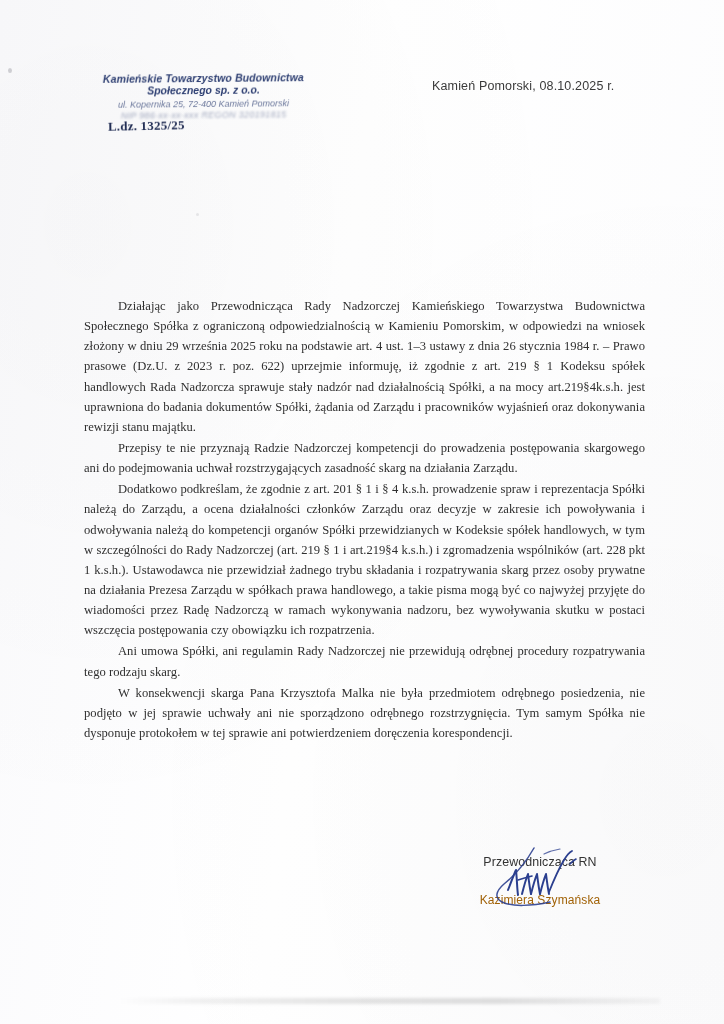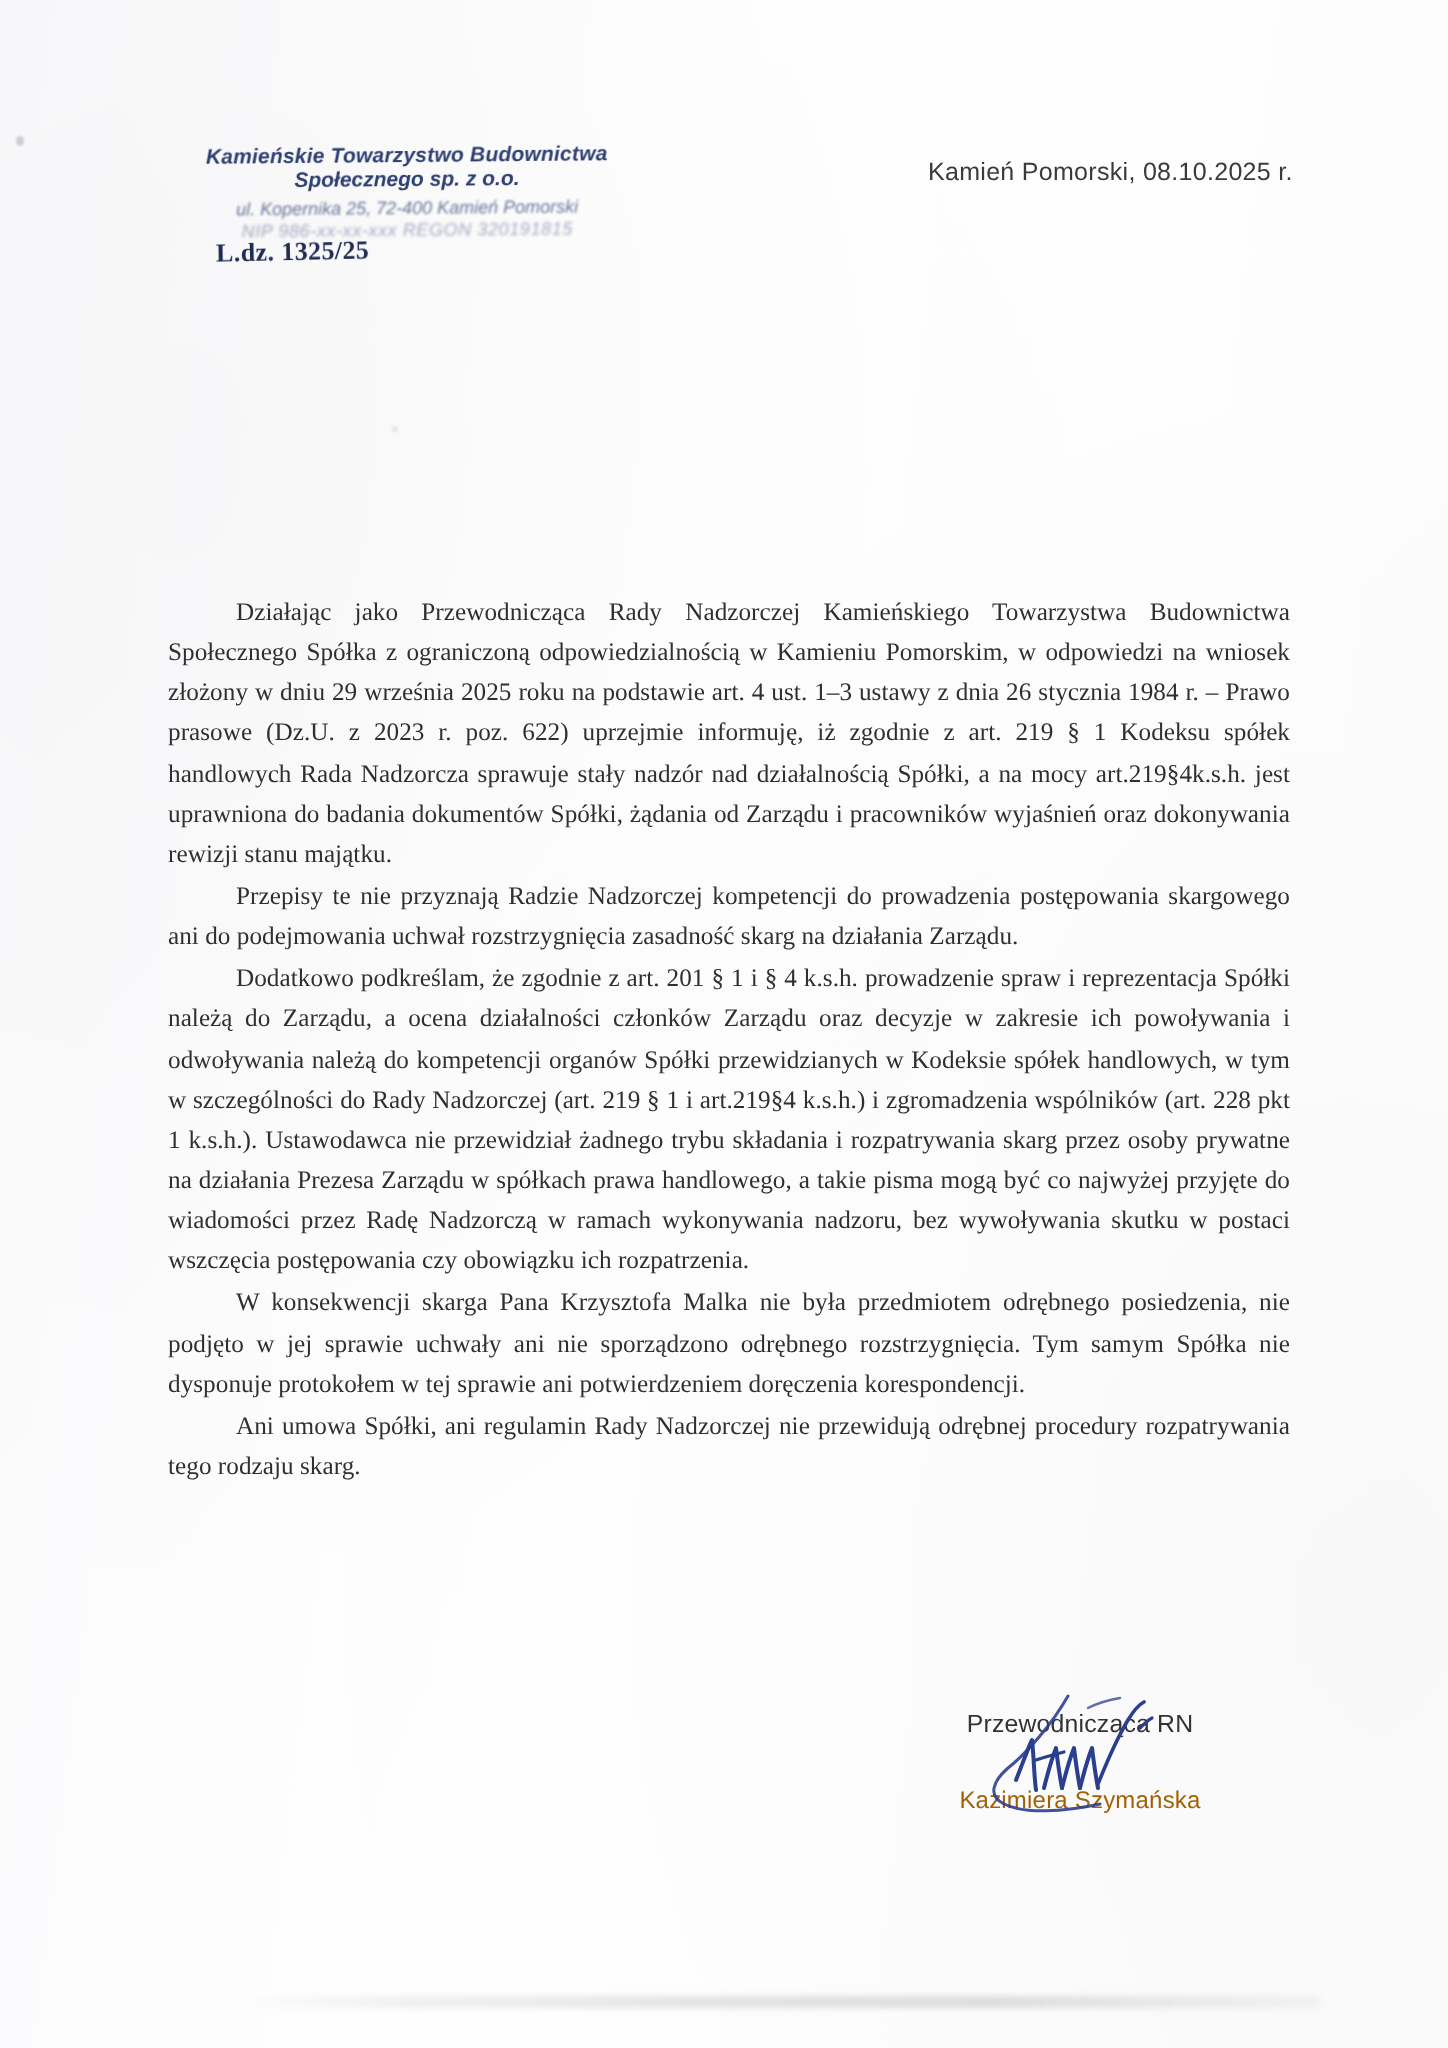--- a/index.html
+++ b/index.html
@@ -107,21 +107,20 @@
   }
 
   
   .date-line {
     position: absolute;
     left: 432px;
     top: 79px;
     font-size: 12.5px;
     color: #3a3a3a;
     letter-spacing: 0.15px;
-    margin-left: 32px;
   }
 
   
   .addressee {
     position: absolute;
     left: 391px;
     top: 175px;
     font-size: 12.5px;
     line-height: 1.62;
     color: #333;
@@ -198,24 +197,24 @@
     <div class="lh-nip">NIP 986-xx-xx-xxx   REGON 320191815</div>
   </div>
 
   <div class="ldz">L.dz. 1325/25</div>
 
   <div class="date-line">Kamień Pomorski, 08.10.2025 r.</div>
 
 
   <div class="body-copy">
     <p>Działając jako Przewodnicząca Rady Nadzorczej Kamieńskiego Towarzystwa Budownictwa Społecznego Spółka z ograniczoną odpowiedzialnością w Kamieniu Pomorskim, w odpowiedzi na wniosek złożony w dniu 29 września 2025 roku na podstawie art. 4 ust. 1–3 ustawy z dnia 26 stycznia 1984 r. – Prawo prasowe (Dz.U. z 2023 r. poz. 622) uprzejmie informuję, iż zgodnie z art. 219 § 1 Kodeksu spółek handlowych Rada Nadzorcza sprawuje stały nadzór nad działalnością Spółki, a na mocy art.219§4k.s.h. jest uprawniona do badania dokumentów Spółki, żądania od Zarządu i pracowników wyjaśnień oraz dokonywania rewizji stanu majątku.</p>
-    <p>Przepisy te nie przyznają Radzie Nadzorczej kompetencji do prowadzenia postępowania skargowego ani do podejmowania uchwał rozstrzygnięcia zasadność skarg na działania Zarządu.</p>
+    <p>Przepisy te nie przyznają Radzie Nadzorczej kompetencji do prowadzenia postępowania skargowego ani do podejmowania uchwał rozstrzygających zasadność skarg na działania Zarządu.</p>
     <p>Dodatkowo podkreślam, że zgodnie z art. 201 § 1 i § 4 k.s.h. prowadzenie spraw i reprezentacja Spółki należą do Zarządu, a ocena działalności członków Zarządu oraz decyzje w zakresie ich powoływania i odwoływania należą do kompetencji organów Spółki przewidzianych w Kodeksie spółek handlowych, w tym w szczególności do Rady Nadzorczej (art. 219 § 1 i art.219§4 k.s.h.) i zgromadzenia wspólników (art. 228 pkt 1 k.s.h.). Ustawodawca nie przewidział żadnego trybu składania i rozpatrywania skarg przez osoby prywatne na działania Prezesa Zarządu w spółkach prawa handlowego, a takie pisma mogą być co najwyżej przyjęte do wiadomości przez Radę Nadzorczą w ramach wykonywania nadzoru, bez wywoływania skutku w postaci wszczęcia postępowania czy obowiązku ich rozpatrzenia.</p>
+    <p>Ani umowa Spółki, ani regulamin Rady Nadzorczej nie przewidują odrębnej procedury rozpatrywania tego rodzaju skarg.</p>
     <p>W konsekwencji skarga Pana Krzysztofa Malka nie była przedmiotem odrębnego posiedzenia, nie podjęto w jej sprawie uchwały ani nie sporządzono odrębnego rozstrzygnięcia. Tym samym Spółka nie dysponuje protokołem w tej sprawie ani potwierdzeniem doręczenia korespondencji.</p>
-    <p>Ani umowa Spółki, ani regulamin Rady Nadzorczej nie przewidują odrębnej procedury rozpatrywania tego rodzaju skarg.</p>
   </div>
 
   <div class="sig-block">
     <div class="sig-title">Przewodnicząca RN</div>
     <div class="sig-name">Kazimiera Szymańska</div>
   </div>
 
   <svg class="sig-mark" viewBox="0 0 130 72" xmlns="http://www.w3.org/2000/svg">
     <g fill="none" stroke="#2b3f8f" stroke-linecap="round" stroke-linejoin="round">
       <path d="M60 2 C52 16, 40 30, 30 38 C22 45, 20 52, 28 56 C38 61, 58 60, 76 56" stroke-width="1.5" opacity="0.9"></path>

